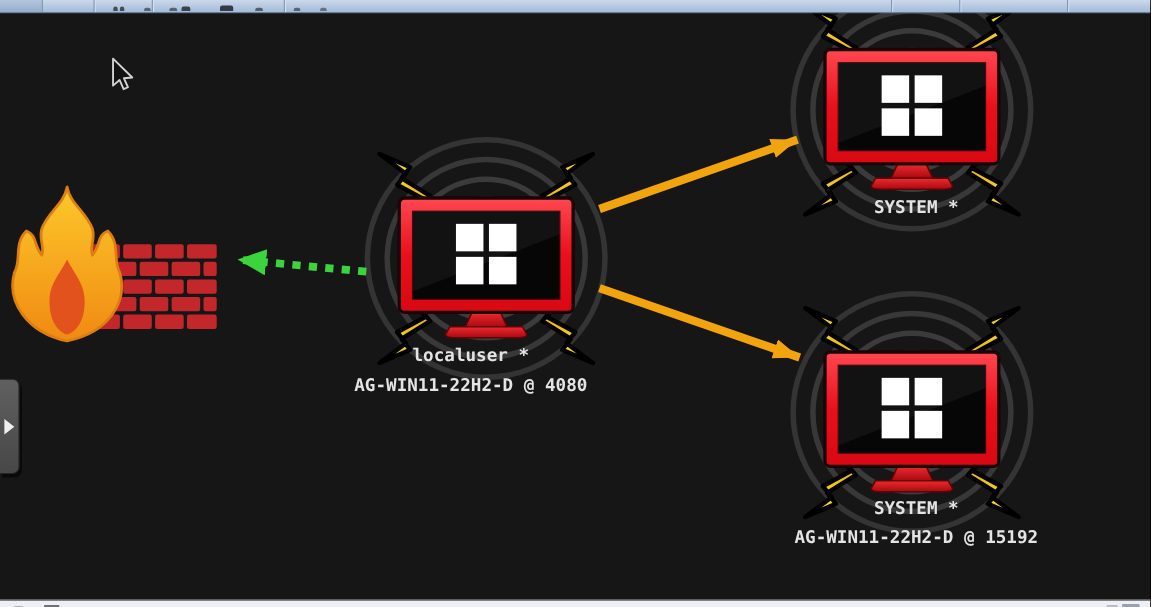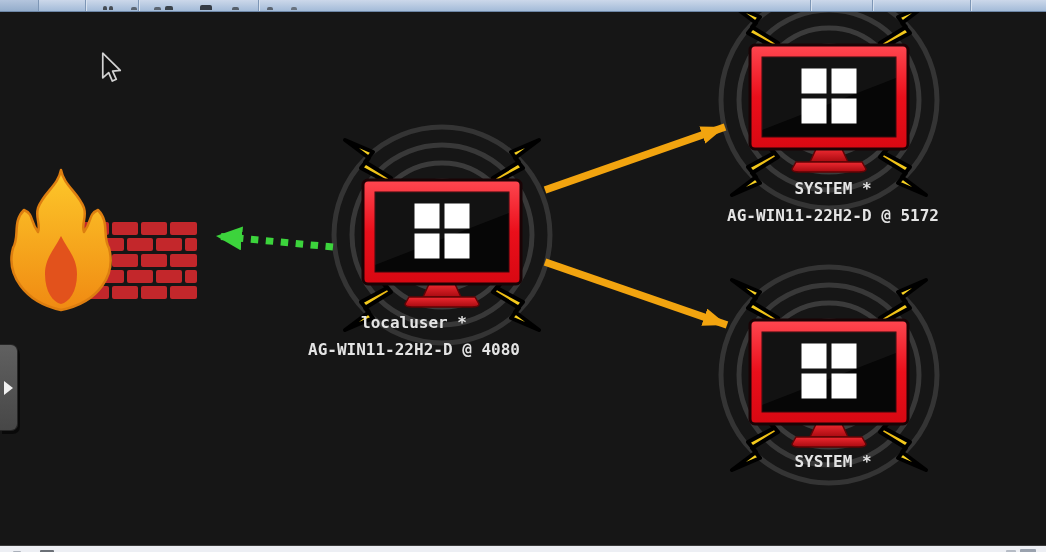--- a/index.html
+++ b/index.html
@@ -159,30 +159,30 @@
         <path d="M53,74 C46,88 37,96 37,112 C37,130 45,140 53,142
                  C61,140 69,130 69,112 C69,96 60,88 53,74 Z" fill="#e2521c"></path>
       </g>
     </g>
 
     <line x1="545" y1="190" x2="725" y2="127" stroke="#f2a40f" stroke-width="7.5" marker-end="url(#headO)"></line>
     <line x1="545" y1="262" x2="727" y2="325" stroke="#f2a40f" stroke-width="7.5" marker-end="url(#headO)"></line>
     <line x1="333" y1="247" x2="216" y2="236" stroke="#3cd43c" stroke-width="7" stroke-dasharray="7.5 7.5" marker-end="url(#headG)"></line>
   </svg>
 
-  <div class="nodelabel" style="left:414px;top:309px;">
+  <div class="nodelabel" style="left:428px;top:309px;">
     <div>localuser *</div>
     <div>AG-WIN11-22H2-D @ 4080</div>
   </div>
   <div class="nodelabel" style="left:833px;top:175px;">
     <div>SYSTEM *</div>
-    <div>AG-WIN11-22H2-D @ 5172</div>
   </div>
   <div class="nodelabel" style="left:833px;top:448px;">
     <div>SYSTEM *</div>
+    <div>AG-WIN11-22H2-D @ 15192</div>
   </div>
 
   <div class="topbar">
     <div class="seg-left"></div>
     <div class="sep" style="left:85px"></div>
     <div class="sep" style="left:138px"></div>
     <div class="sep" style="left:258px"></div>
     <div class="sep" style="left:810px"></div>
     <div class="sep" style="left:872px"></div>
     <div class="sep" style="left:970px"></div>

